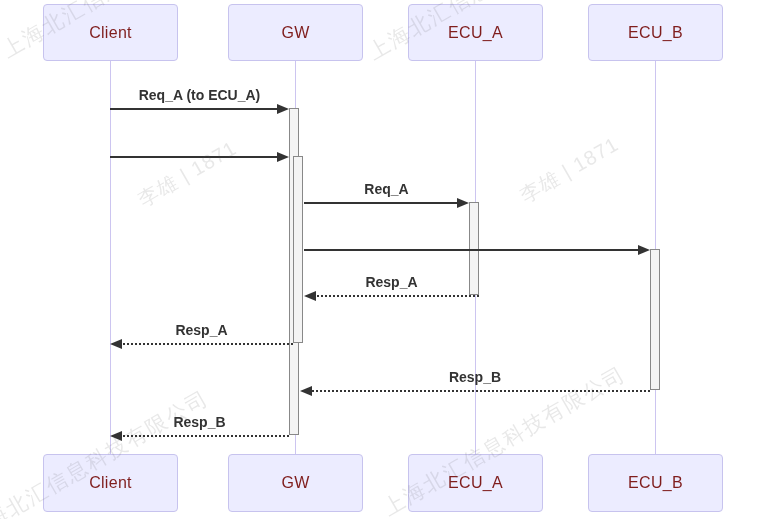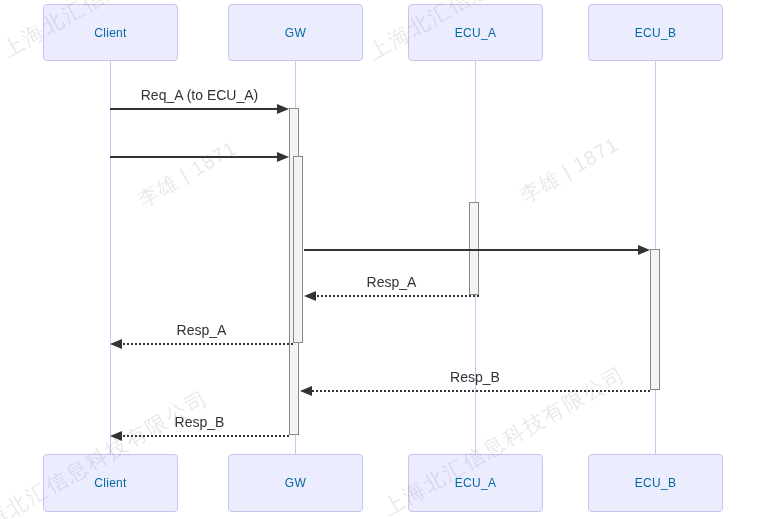--- a/index.html
+++ b/index.html
@@ -22,24 +22,24 @@
     box-sizing:border-box;z-index:3;
   }
   
   .actor-box{
     position:absolute;width:135px;height:57px;
     background:#ECECFF;border:1px solid #c7c3ee;border-radius:4px;
     box-sizing:border-box;
     display:flex;align-items:center;justify-content:center;
     z-index:10;
   }
-  .actor-box span{font-size:12px;color:#0369a1;letter-spacing:.3px;}
+  .actor-box span{font-size:16px;color:#7f1d1d;letter-spacing:.3px;}
   .actor-box.bottom{height:58px;}
   
-  .msg{position:absolute;height:26px;z-index:5;}
+  .msg{position:absolute;height:26px;z-index:5;font-weight:bold;}
   .msg .msg-line{position:absolute;bottom:0;height:0;}
   .msg.solid .msg-line{border-bottom:2px solid #333333;}
   .msg.dotted .msg-line{border-bottom:2px dotted #333333;}
   .msg.right .msg-line{left:0;right:5px;}
   .msg.left  .msg-line{left:5px;right:0;}
   .msg .head{position:absolute;bottom:-4px;width:0;height:0;
     border-top:5px solid transparent;border-bottom:5px solid transparent;}
   .msg.right .head{right:0;border-left:12px solid #333333;}
   .msg.left  .head{left:0;border-right:12px solid #333333;}
   .msg .msg-label{
@@ -75,20 +75,25 @@
     <div class="msg-label">Req_A (to ECU_A)</div>
     <div class="msg-line"></div>
     <div class="head"></div>
   </div>
 
   <div class="msg right solid" style="left:110px;top:132px;width:179px">
     <div class="msg-line"></div>
     <div class="head"></div>
   </div>
 
+  <div class="msg right solid" style="left:304px;top:178px;width:165px">
+    <div class="msg-label">Req_A</div>
+    <div class="msg-line"></div>
+    <div class="head"></div>
+  </div>
 
   <div class="msg right solid" style="left:304px;top:225px;width:346px">
     <div class="msg-line"></div>
     <div class="head"></div>
   </div>
 
   <div class="msg left dotted" style="left:304px;top:271px;width:175px">
     <div class="msg-label">Resp_A</div>
     <div class="msg-line"></div>
     <div class="head"></div>

